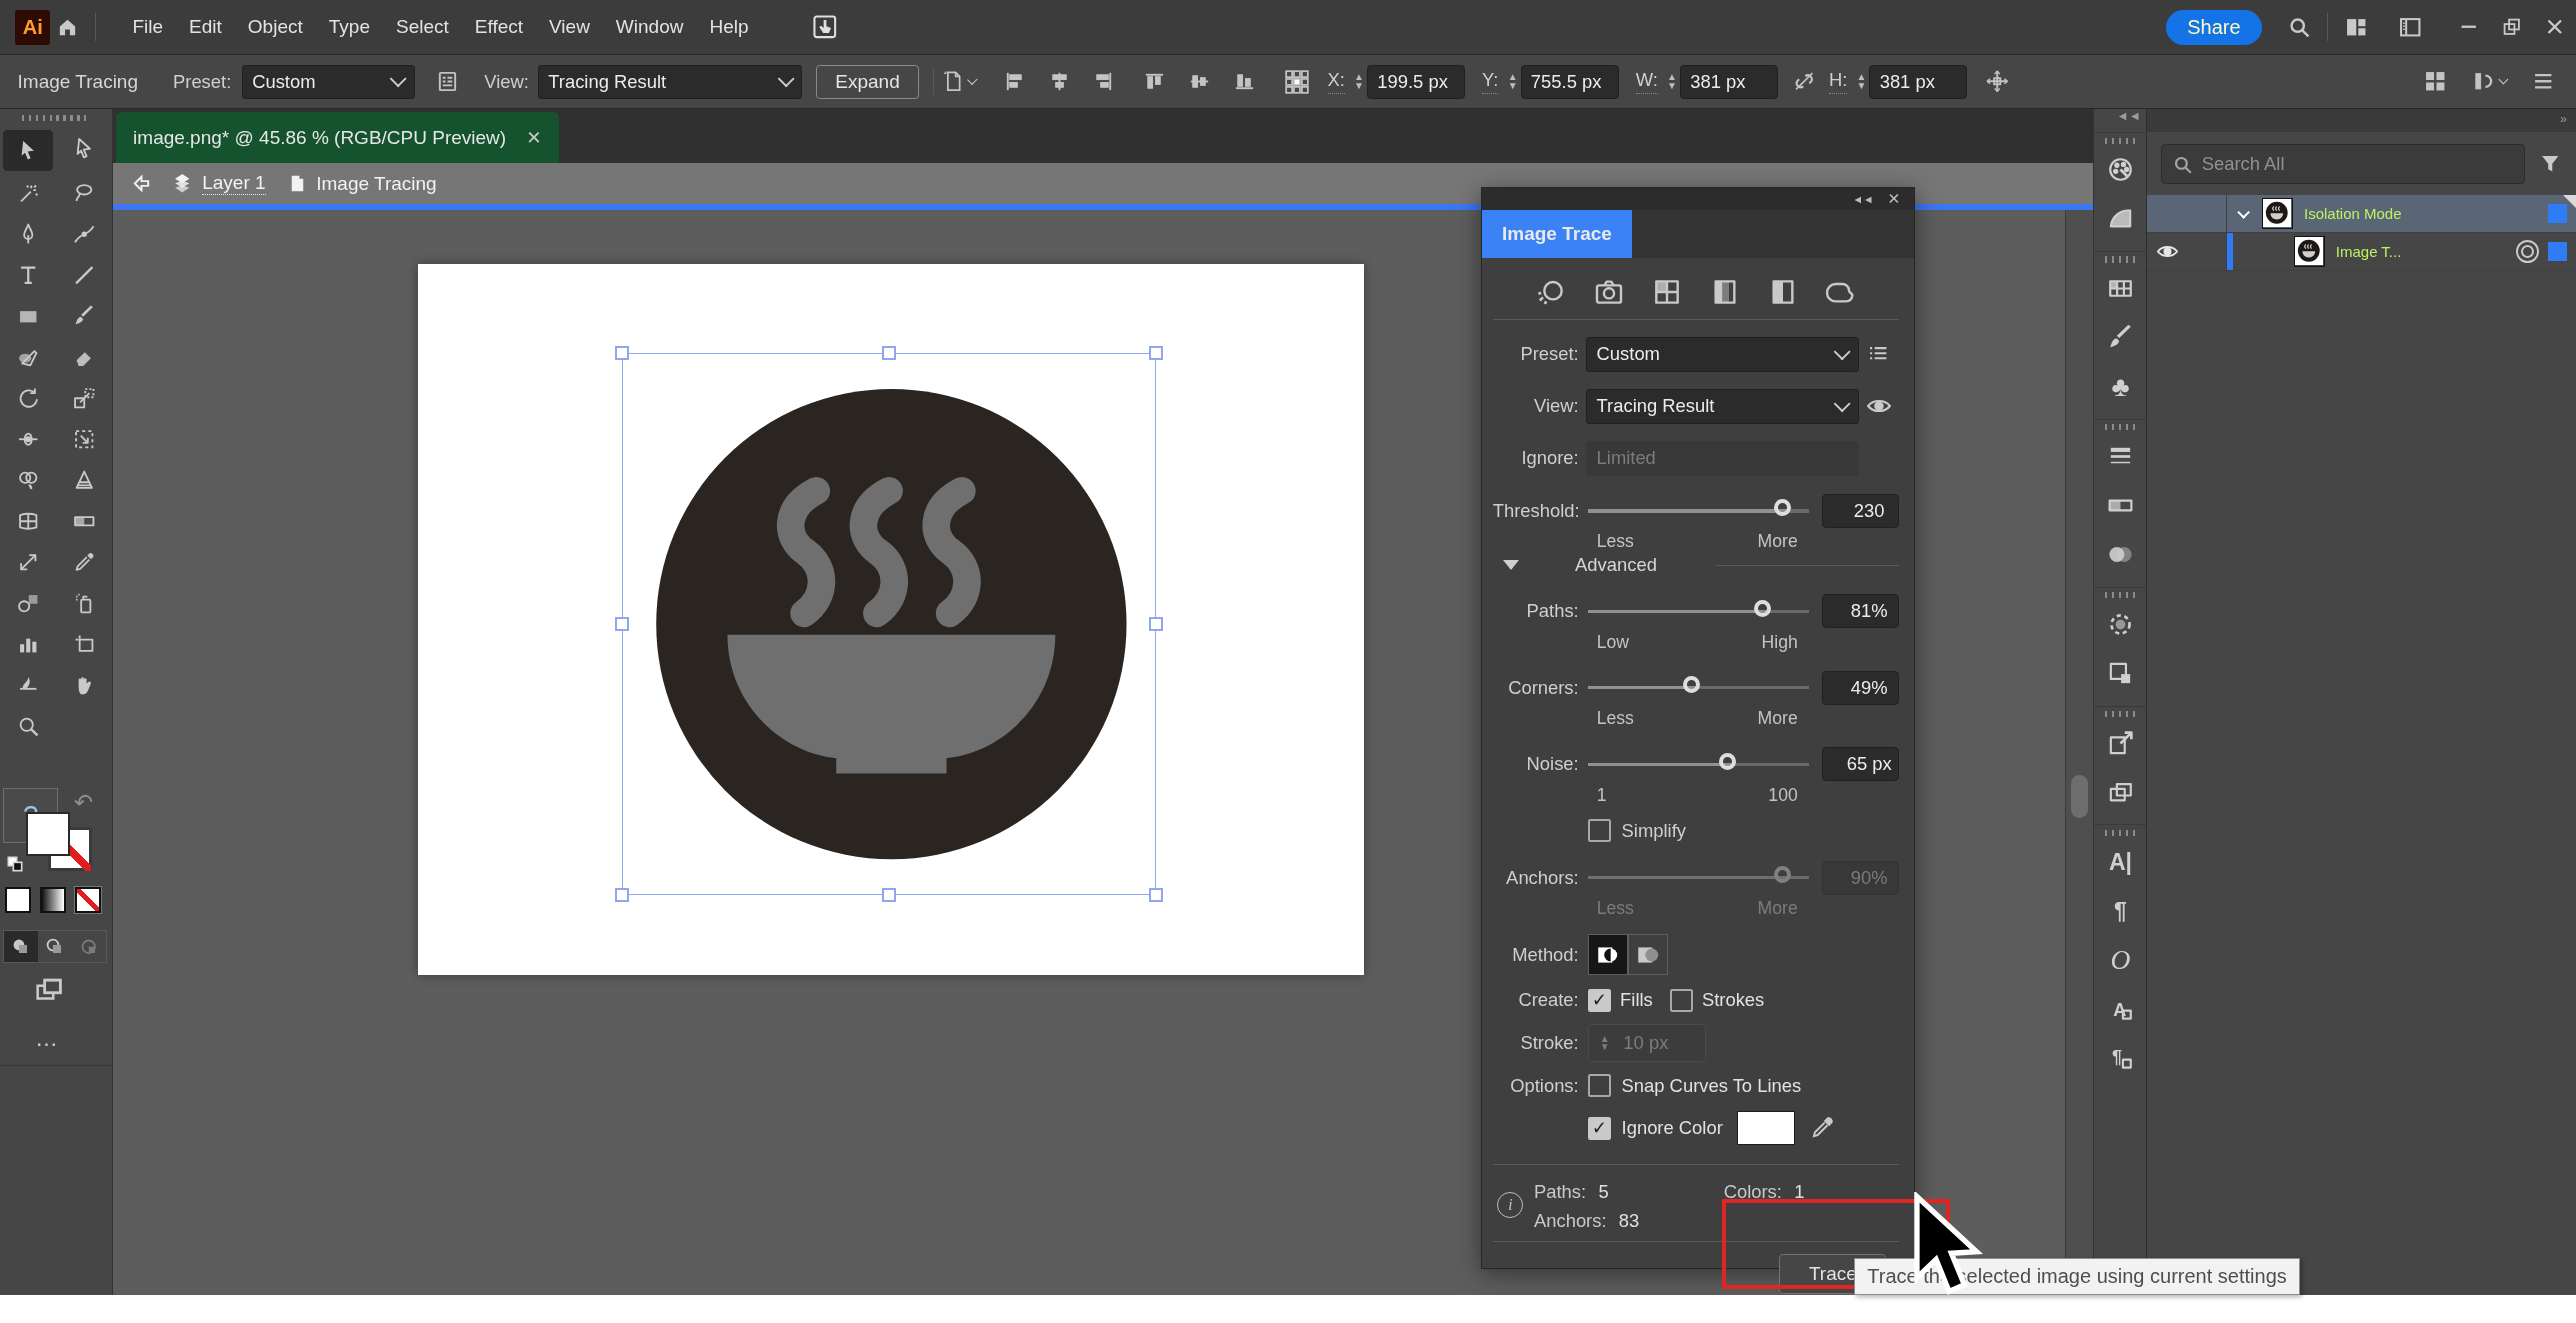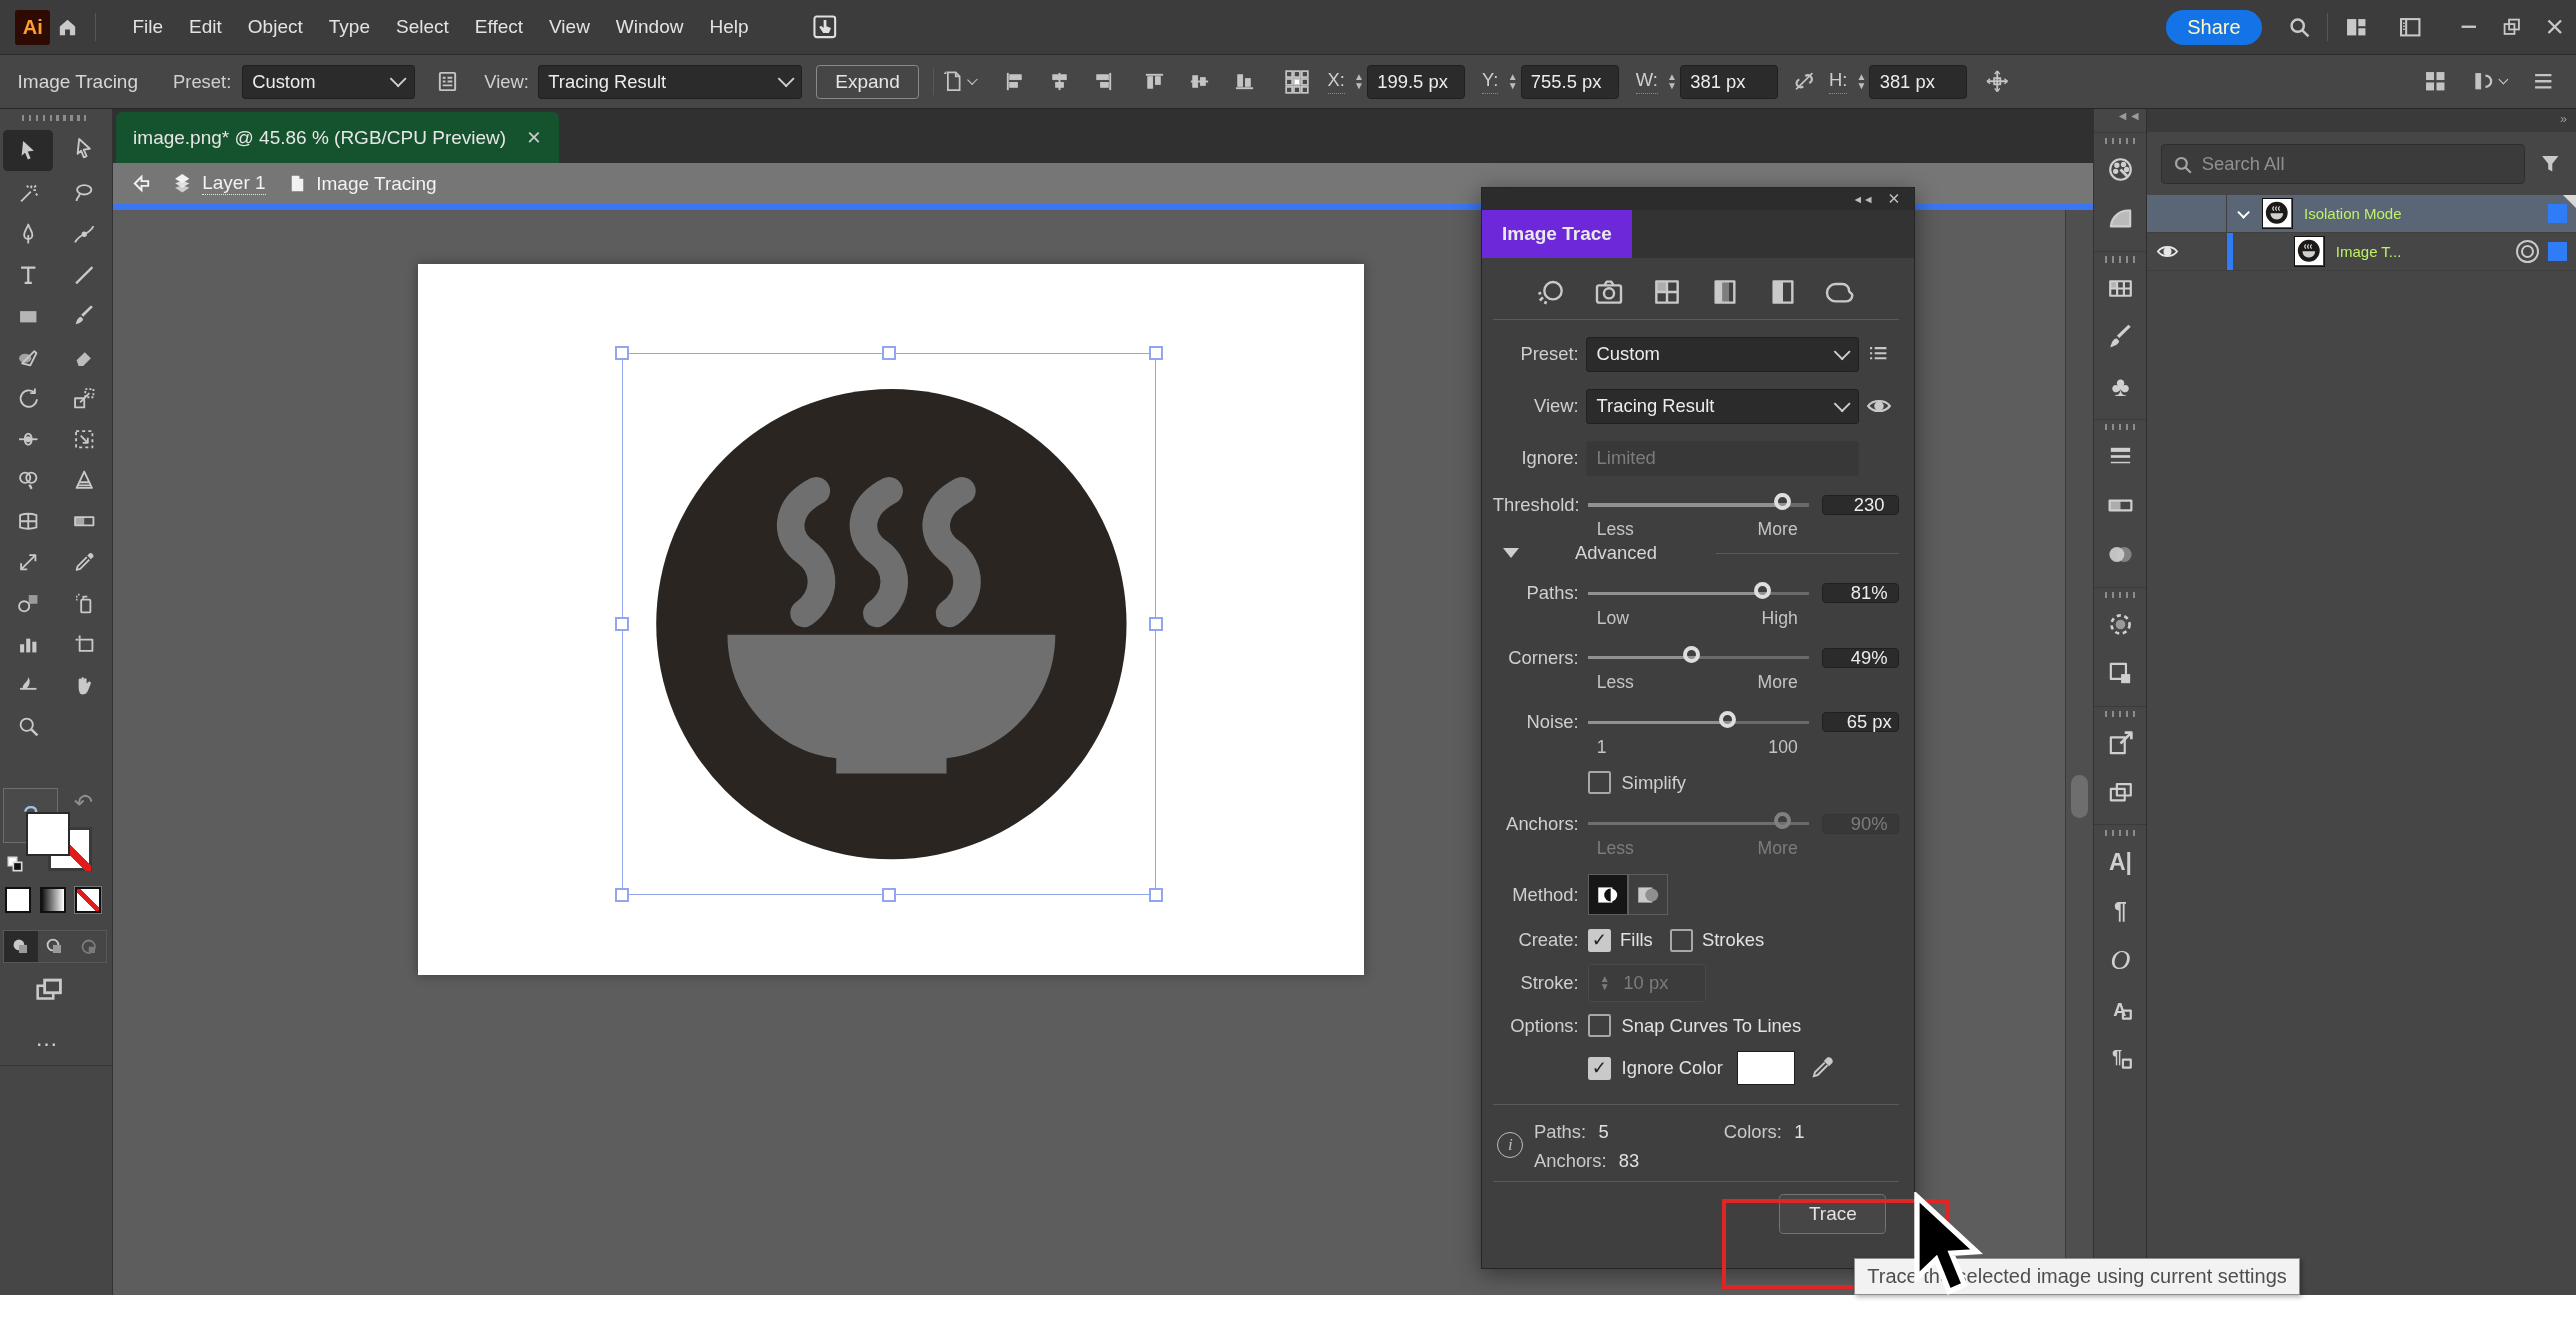--- a/index.html
+++ b/index.html
@@ -83,35 +83,35 @@
   .bbox{position:absolute;left:509px;top:143px;width:534px;height:542px;border:1.5px solid var(--c-selection_blue);}
   .handle{position:absolute;width:13.8px;height:13.8px;background:#fff;border:2.3px solid var(--c-selection_blue);}
   .vscroll{position:absolute;right:0;top:0;width:27.6px;height:100%;background:#4f4f4f;border-left:0.8px solid #3a3a3a;}
   .vthumb{position:absolute;left:4.6px;top:565px;width:17px;height:43px;border-radius:8.4px;background:#6e6e6e;}
 
   
   .itpanel{position:absolute;left:1481px;top:187px;width:434px;height:1082px;background:#3f3f3f;border:0.8px solid #262626;box-shadow:0 4.6px 23px rgba(0,0,0,.45);font-size:18.4px;color:#cfcfcf;}
   .it-head{height:21.5px;background:#2c2c2c;display:flex;align-items:center;justify-content:flex-end;color:#bdbdbd;font-size:15.3px;}
   .it-head span{margin-right:13.8px;}
   .it-tabs{height:48px;background:#333;display:flex;}
-  .it-tab{background:#6d28d9;padding:0 20px;display:flex;align-items:center;font-size:19px;font-weight:bold;color:#e9e9e9;}
+  .it-tab{background:#3b82f6;padding:0 20px;display:flex;align-items:center;font-size:19px;font-weight:bold;color:#e9e9e9;}
   .it-body{padding:6.1px 15.3px 0 10.7px;}
   .it-icons{display:flex;justify-content:center;gap:26px;padding:12.3px 0 10.7px 0;border-bottom:0.8px solid #5a5a5a;color:#c9c9c9;}
   .it-icons svg{width:32px;height:32px;}
   .it-row{display:flex;align-items:center;margin-top:17px;}
   .it-label{width:86px;text-align:right;flex:none;color:#cfcfcf;}
   .it-row .dd{flex:1;margin-left:7.7px;height:35px;}
   .it-rowicon{width:40px;flex:none;display:flex;justify-content:center;color:#c9c9c9;}
   .dim, .dim .dd, .dim .chev{color:#7c7c7c!important;border-color:#3a3a3a!important;}
   .dim .dd{background:#383838;}
   .sl-row{display:flex;align-items:center;margin-top:18.4px;}
   .sl-track{flex:1;height:3.1px;background:#919191;margin-left:9.2px;position:relative;}
   .sl-knob{position:absolute;top:-10px;width:17px;height:17px;border:4.6px solid #dedede;border-radius:50%;background:transparent;transform:translateX(-13px);}
   .sl-tail{position:absolute;top:0;right:0;height:3.1px;background:#6a6a6a;}
-  .sl-val{width:77px;flex:none;margin-left:12.3px;background:#2b2b2b;border:0.8px solid #202020;border-radius:4.6px;height:20px;display:flex;align-items:center;justify-content:center;color:#ececec;padding-left:18px;}
+  .sl-val{width:77px;flex:none;margin-left:12.3px;background:#2b2b2b;border:0.8px solid #202020;border-radius:4.6px;height:34px;display:flex;align-items:center;justify-content:center;color:#ececec;padding-left:18px;}
   .sl-sub{display:flex;justify-content:space-between;margin:3.1px 101px 0 104px;font-size:17.6px;color:#c4c4c4;}
   .sl-wrap.dim .sl-knob{border-color:#808080;}
   .sl-wrap.dim .sl-track{background:#6f6f6f;}
   .sl-wrap.dim .sl-val{color:#7c7c7c;background:#383838;border-color:#333;}
   .sl-wrap.dim .sl-sub{color:#7c7c7c;}
   .adv{display:flex;align-items:center;margin-top:2px;gap:48px;}
   .adv .tri{width:0;height:0;border-left:8.4px solid transparent;border-right:8.4px solid transparent;border-top:10.7px solid #cfcfcf;margin:0 7.7px 0 10.7px;}
   .adv .rule{flex:1;height:0.8px;background:#5a5a5a;margin-left:10.7px;}
   .cb{width:23px;height:23px;border:2.3px solid #a8a8a8;border-radius:2.3px;background:transparent;flex:none;}
   .cb.checked{background:#c9c9c9;border-color:#c9c9c9;color:#222;font-size:18.4px;font-weight:bold;display:flex;align-items:center;justify-content:center;line-height:1;}

